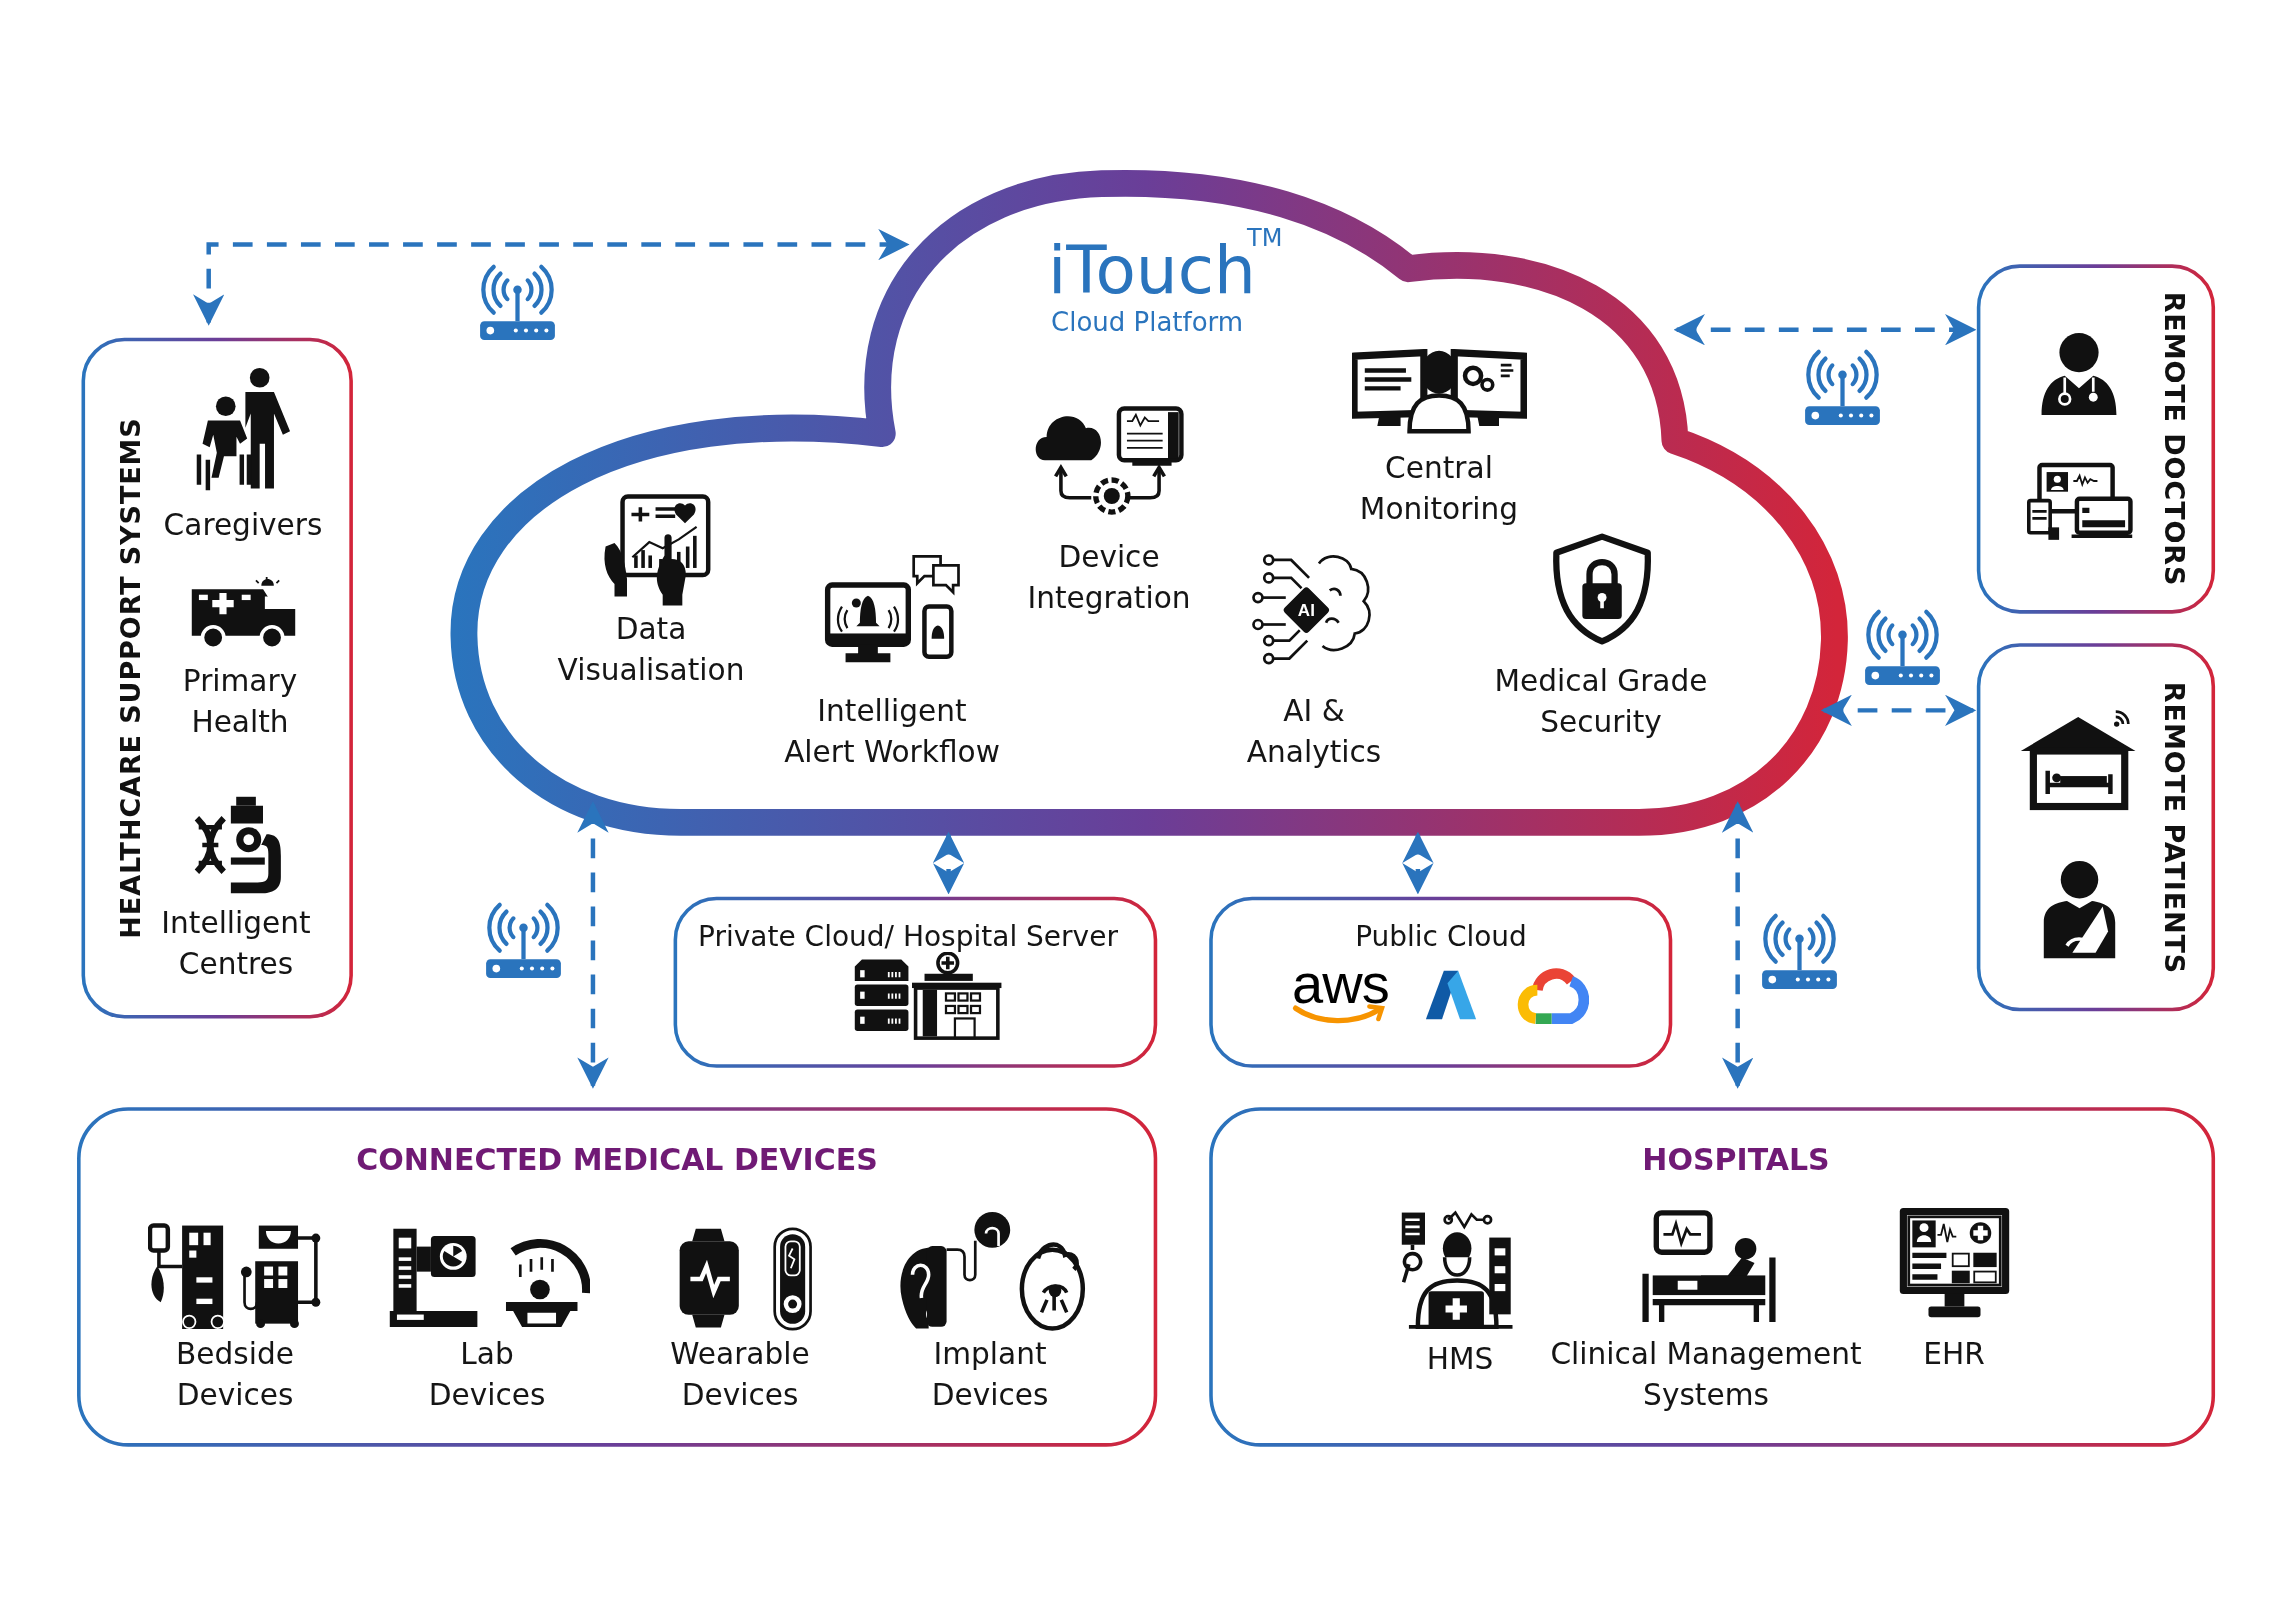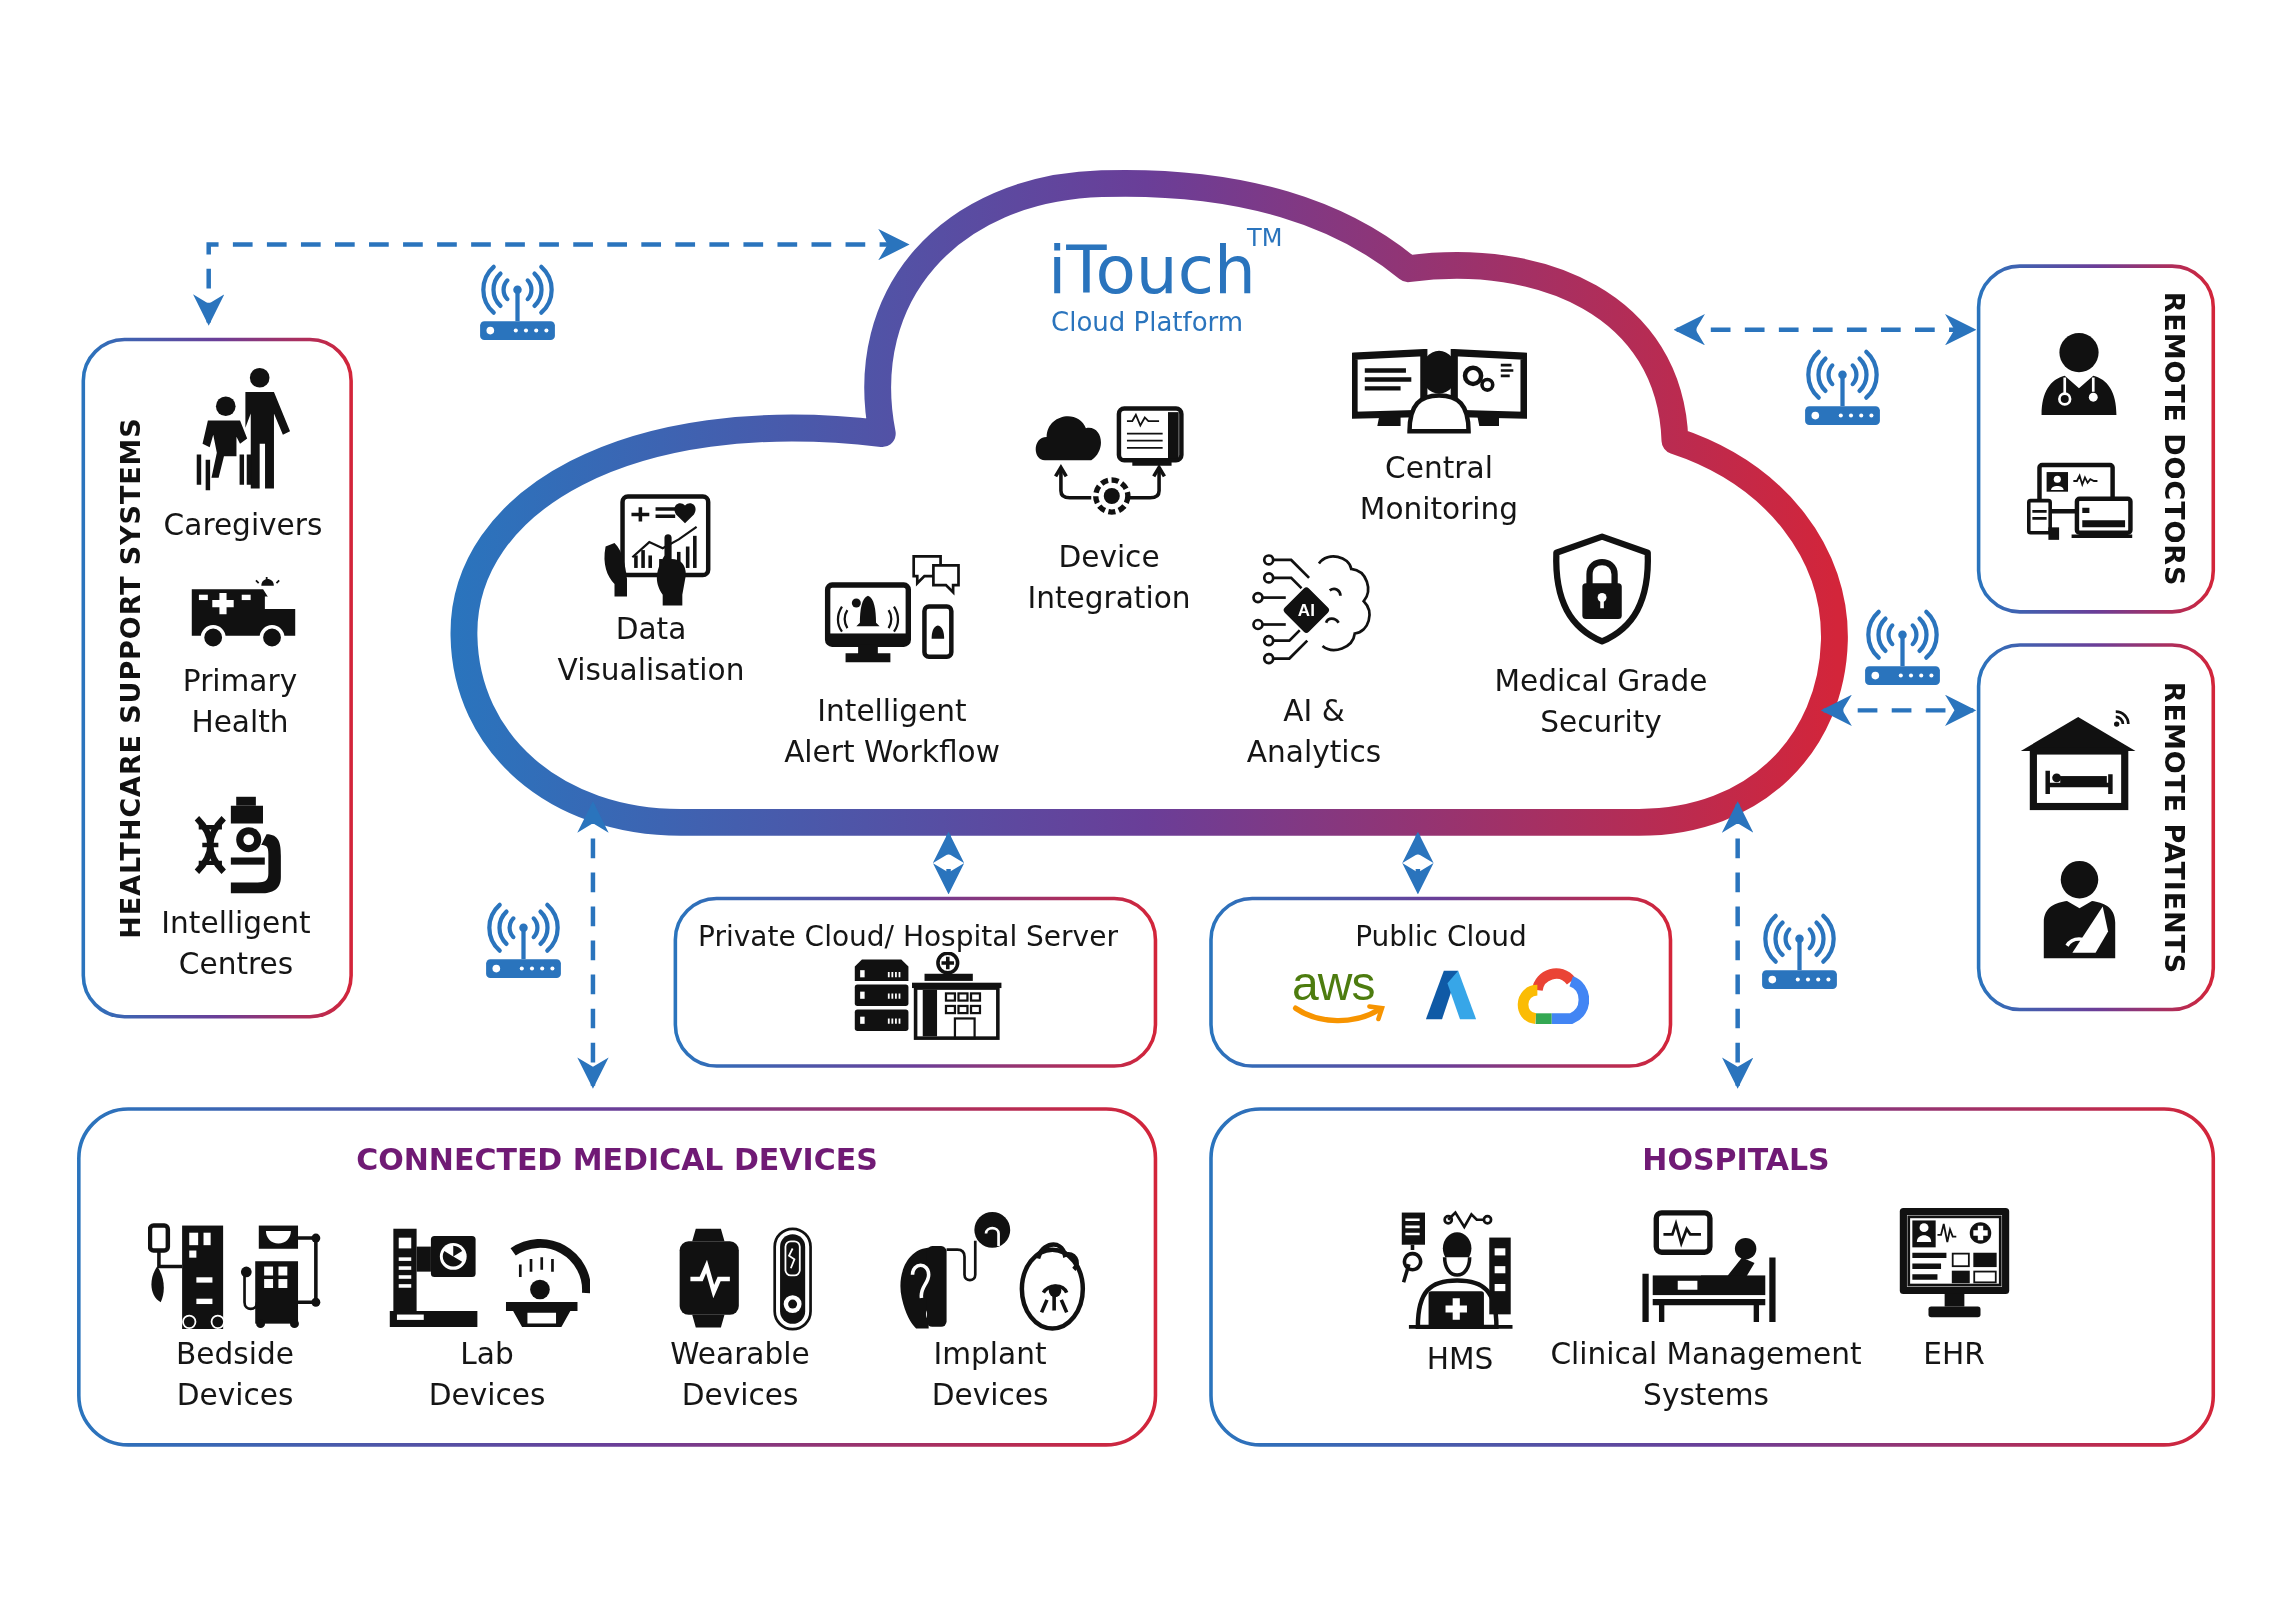--- a/index.html
+++ b/index.html
@@ -328,21 +328,21 @@
         <rect x="132" y="46" width="10" height="8"></rect>
         <rect x="104" y="60" width="10" height="8"></rect>
         <rect x="118" y="60" width="10" height="8"></rect>
         <rect x="132" y="60" width="10" height="8"></rect>
         <rect x="114" y="74" width="22" height="22"></rect>
       </g>
   </svg>
 
   <div class="lbl" style="left:1441px;top:916px;font-size:28px;">Public Cloud</div>
   <div class="abs" style="left:1292px;top:960px;width:99px;height:81px;">
-    <div style="font-family:'Liberation Sans',sans-serif;font-size:48px;line-height:48px;color:#4d7c0f;letter-spacing:-0.9px;">aws</div>
+    <div style="font-family:'Liberation Sans',sans-serif;font-size:56px;line-height:48px;color:#000000;letter-spacing:-0.9px;">aws</div>
     <svg width="99" height="27" viewBox="0 0 110 30" style="position:absolute;left:0;top:41px">
       <path d="M4,8 C30,26 70,26 96,10" stroke="#f79400" stroke-width="6" fill="none" stroke-linecap="round"></path>
       <path d="M86,6 L100,8 L96,20" stroke="#f79400" stroke-width="5" fill="none" stroke-linecap="round"></path>
     </svg>
   </div>
   <svg class="icon" style="left:1424px;top:969px" width="54" height="52" viewBox="0 0 60 58">
     <path d="M22,2 h16 l-18,54 h-18z" fill="#0f5aa6"></path>
     <path d="M38,2 l20,54 h-18 l-14,-40z" fill="#37a6e8"></path>
   </svg>
   <svg class="icon" style="left:1516px;top:965px" width="73" height="61" viewBox="0 0 82 68">

